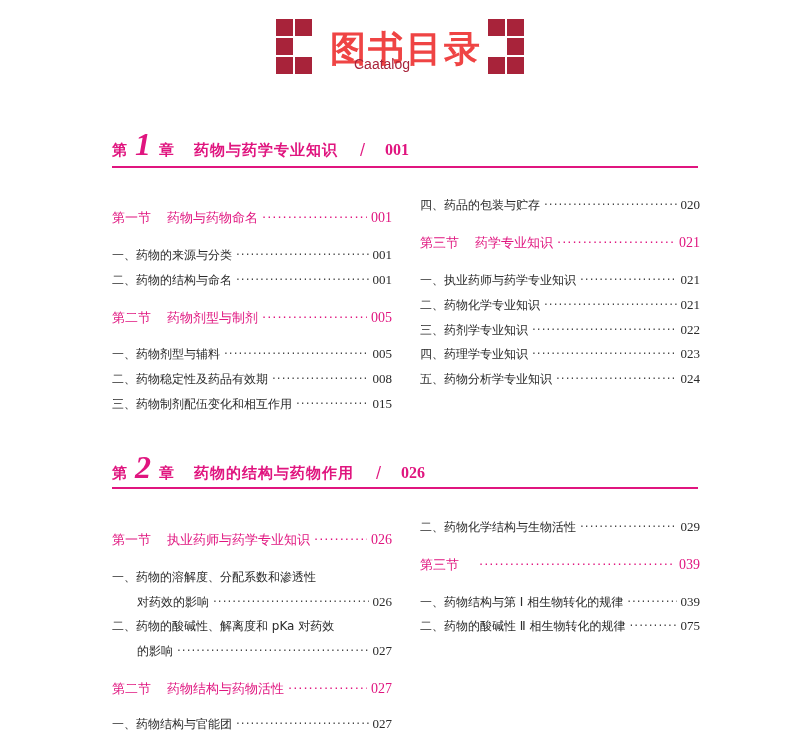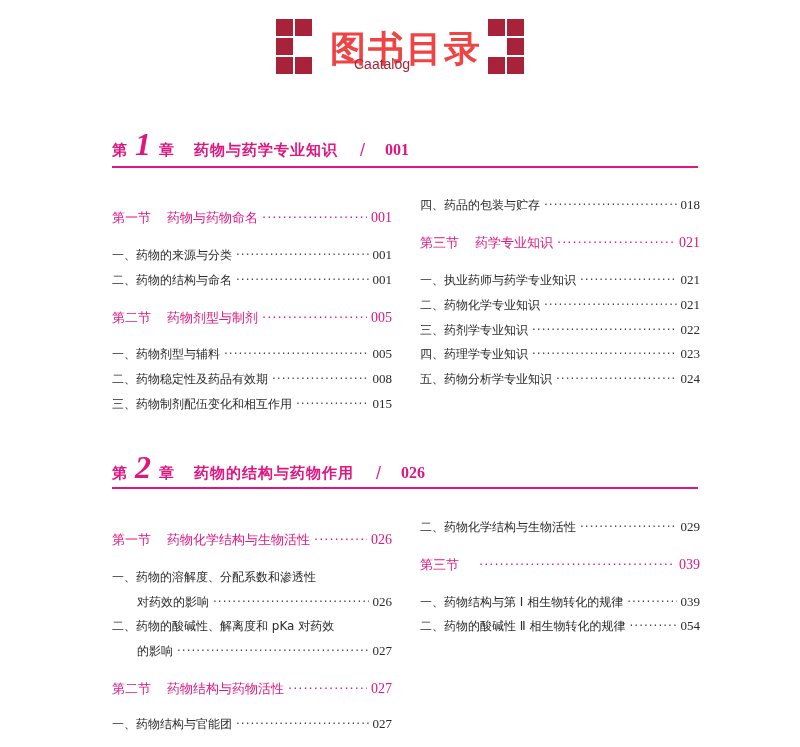--- a/index.html
+++ b/index.html
@@ -90,21 +90,21 @@
 </div>
 <div class="row left" style="top:396px">
   <span class="lbl">三、药物制剂配伍变化和相互作用</span>
   <span class="dots"></span>
   <span class="pg">015</span>
 </div>
 
 <div class="row right" style="top:197px">
   <span class="lbl">四、药品的包装与贮存</span>
   <span class="dots"></span>
-  <span class="pg">018</span>
+  <span class="pg">020</span>
 </div>
 <div class="row sec right" style="top:234px">
   <span class="lbl sec-no">第三节</span>
   <span class="lbl">药学专业知识</span>
   <span class="dots"></span>
   <span class="pg">021</span>
 </div>
 <div class="row right" style="top:272px">
   <span class="lbl">一、执业药师与药学专业知识</span>
   <span class="dots"></span>
@@ -136,21 +136,21 @@
   <span class="ch-num">2</span>
   <span class="ch-word">章</span>
   <span class="ch-title">药物的结构与药物作用</span>
   <span class="ch-slash">/</span>
   <span class="ch-page">026</span>
 </div>
 <div class="rule" style="top:487px"></div>
 
 <div class="row sec left" style="top:531px">
   <span class="lbl sec-no">第一节</span>
-  <span class="lbl">药物化学结构与生物活性</span>
+  <span class="lbl">执业药师与药学专业知识</span>
   <span class="dots"></span>
   <span class="pg">026</span>
 </div>
 <div class="row left" style="top:569px">
   <span class="lbl">一、药物的溶解度、分配系数和渗透性</span>
 </div>
 <div class="row left" style="top:594px;left:137px;width:255px">
   <span class="lbl">对药效的影响</span>
   <span class="dots"></span>
   <span class="pg">026</span>
@@ -186,14 +186,14 @@
   <span class="pg">039</span>
 </div>
 <div class="row right" style="top:594px">
   <span class="lbl">一、药物结构与第 Ⅰ 相生物转化的规律</span>
   <span class="dots"></span>
   <span class="pg">039</span>
 </div>
 <div class="row right" style="top:618px">
   <span class="lbl">二、药物的酸碱性 Ⅱ 相生物转化的规律</span>
   <span class="dots"></span>
-  <span class="pg">054</span>
+  <span class="pg">075</span>
 </div>
 
 </body></html>

